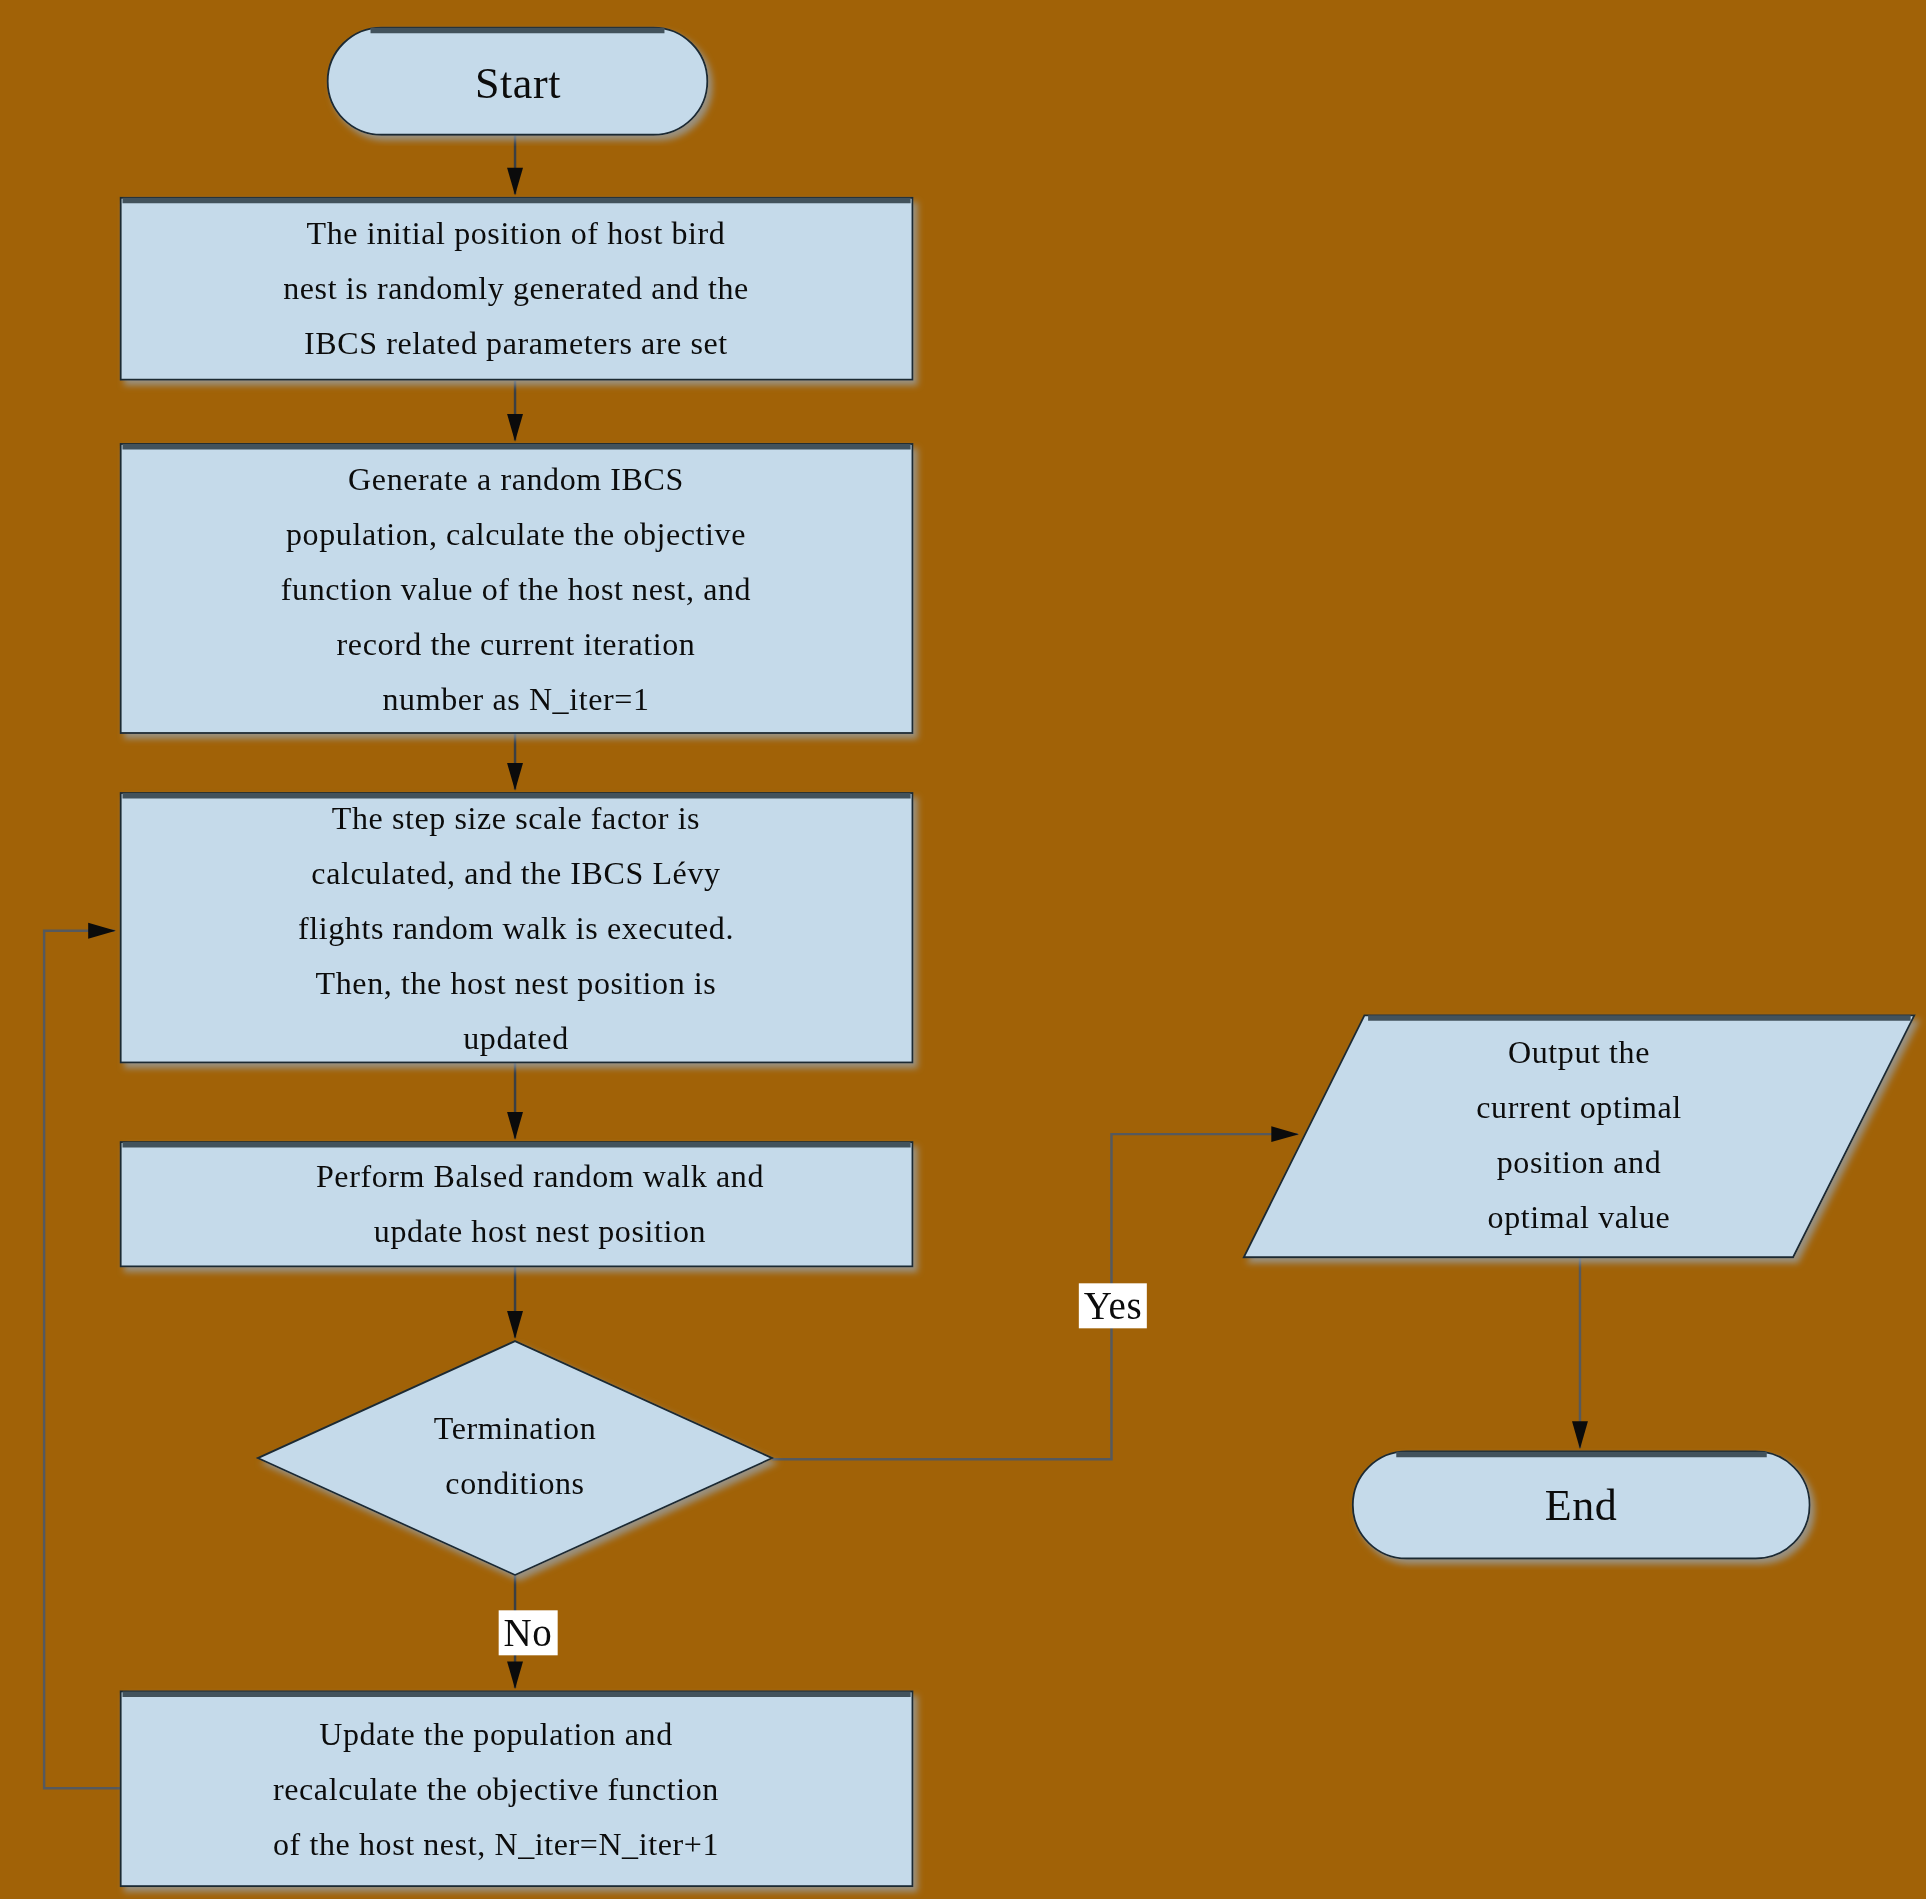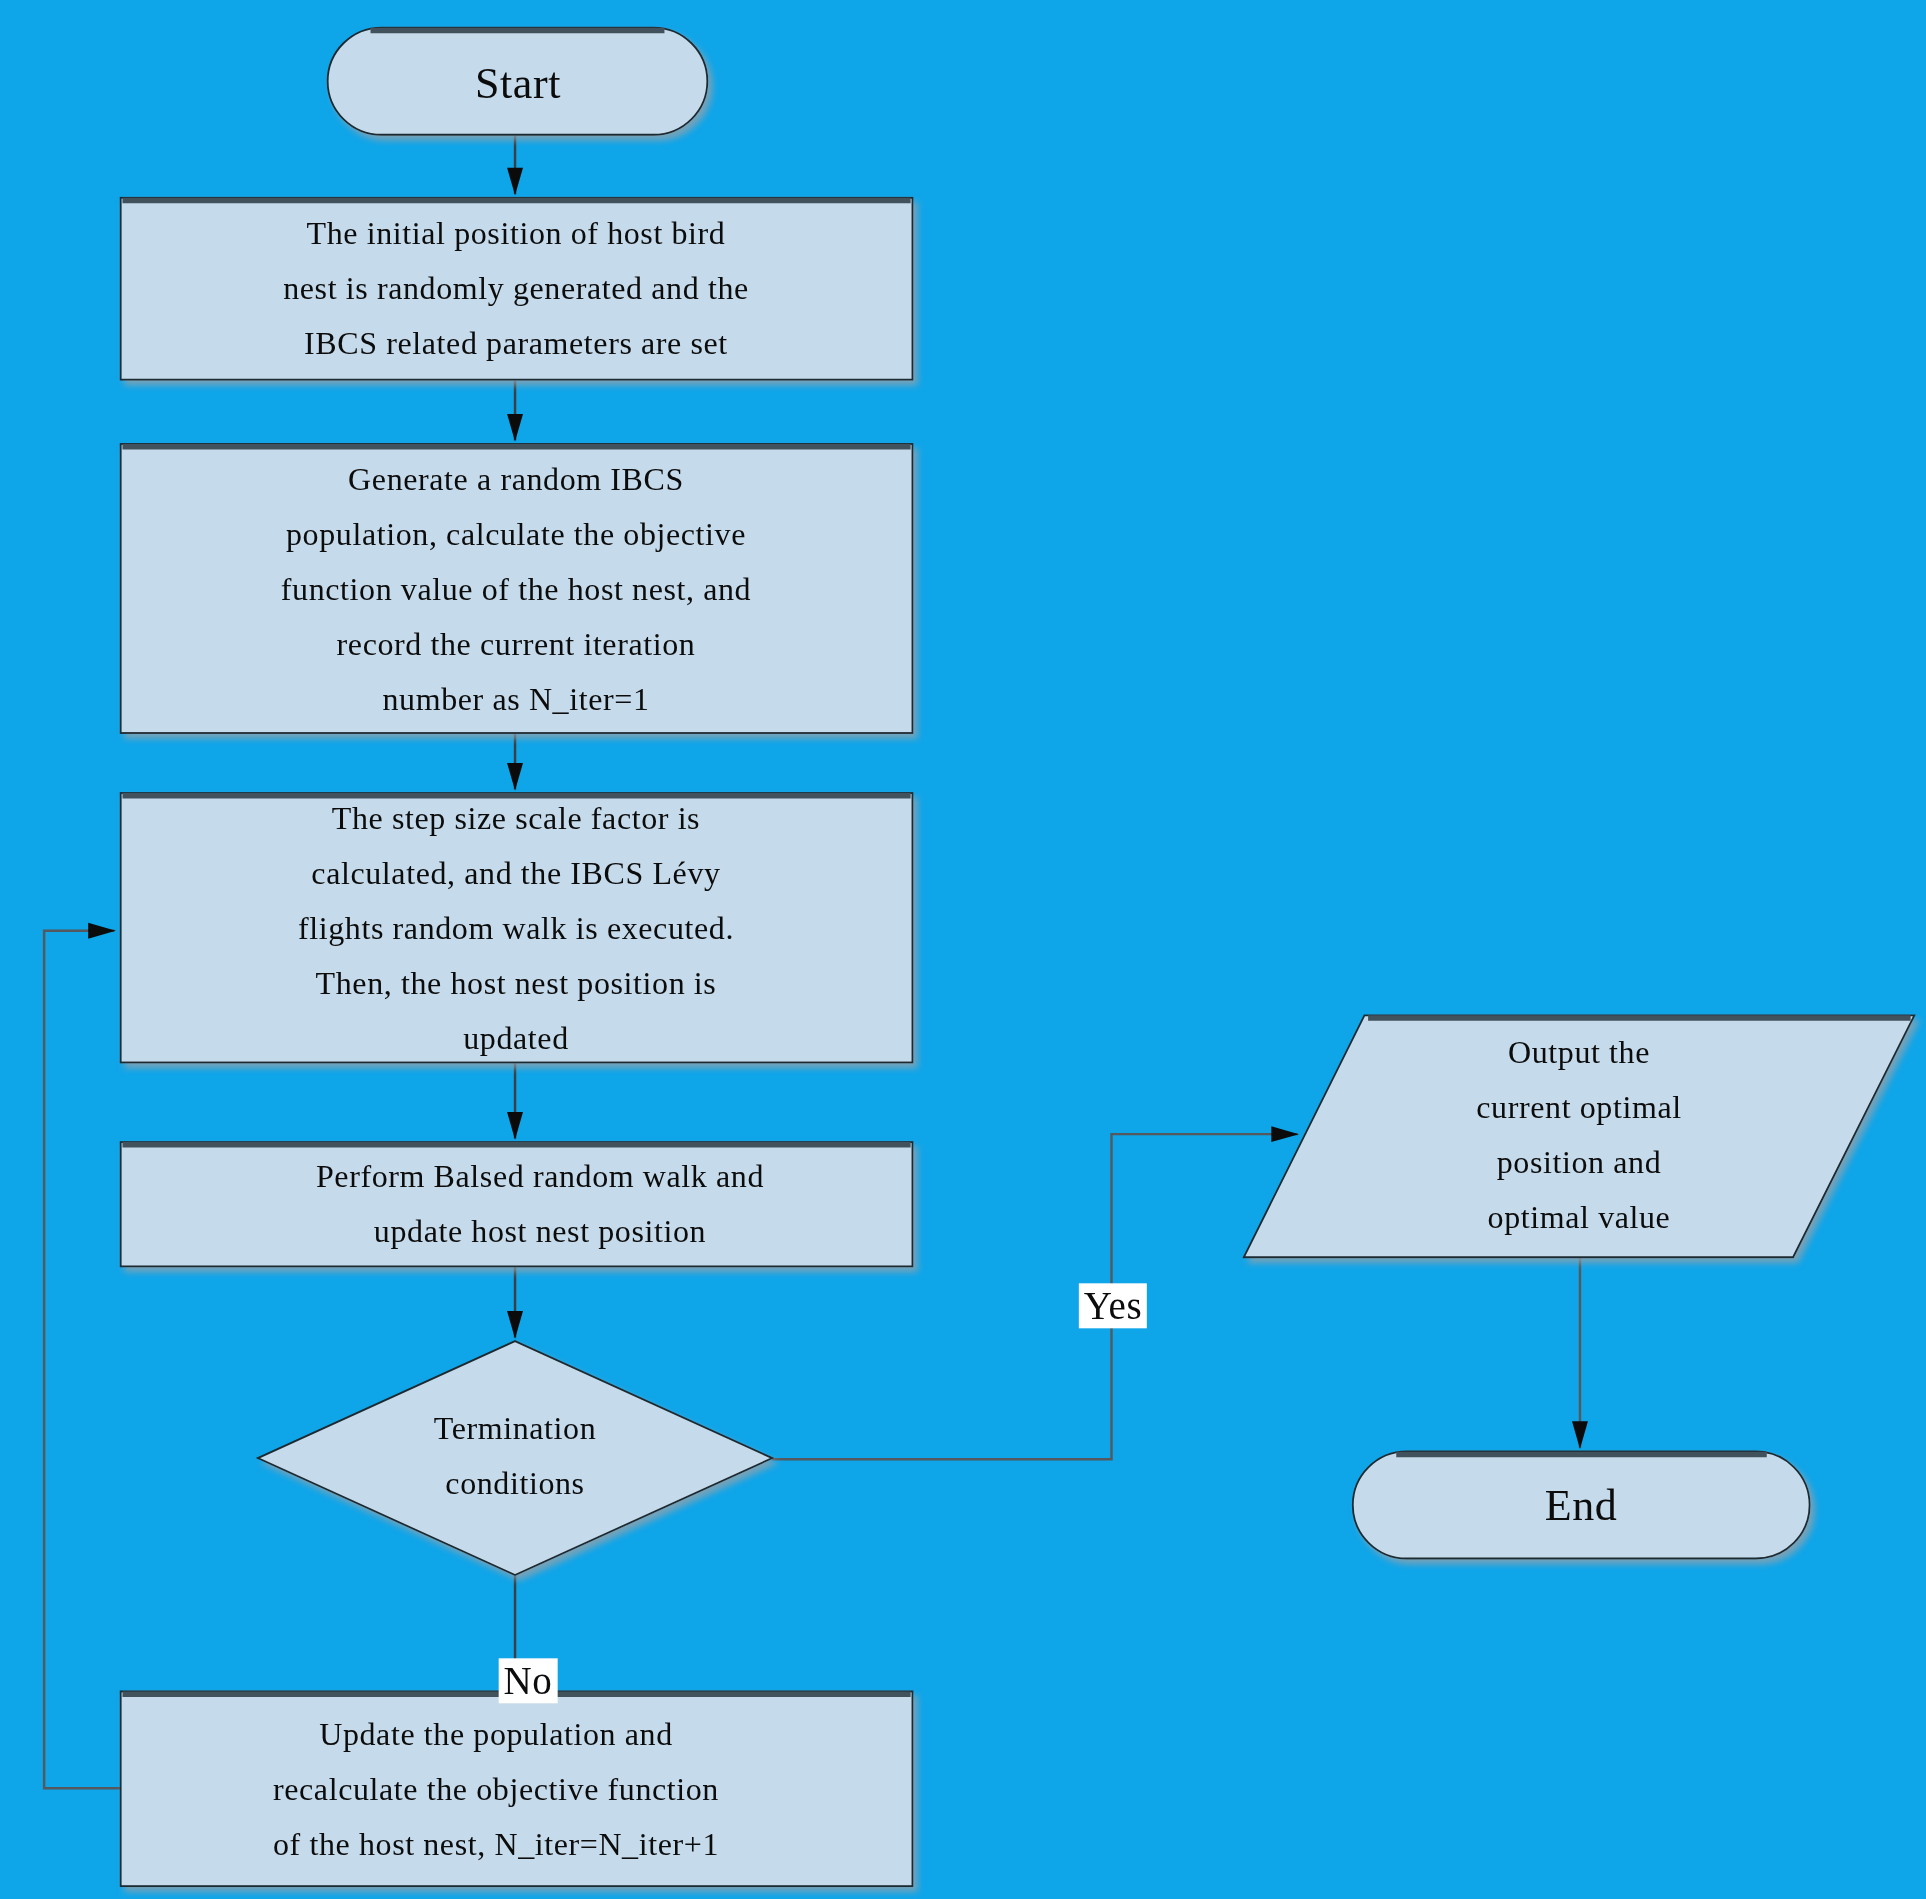--- a/index.html
+++ b/index.html
@@ -4,21 +4,21 @@
 <style>
   html, body {
     margin: 0;
     padding: 0;
     background: #ffffff;
   }
   .canvas {
     position: relative;
     width: 1926px;
     height: 1899px;
-    background: #0ea5e9;
+    background: #a16207;
     font-family: "Liberation Serif", "DejaVu Serif", serif;
     overflow: hidden;
   }
   svg.layer {
     position: absolute;
     left: 0;
     top: 0;
     width: 1926px;
     height: 1899px;
   }
@@ -134,16 +134,16 @@
   <div class="lbl" style="left:496px; top:1789px;">Update the population and
 recalculate the objective function
 of the host nest, N_iter=N_iter+1</div>
   <div class="lbl" style="left:1579px; top:1135px;">Output the
 current optimal
 position and
 optimal value</div>
   <div class="lbl terminal" style="left:1581px; top:1505px;">End</div>
 
   <div class="lbl edge-label" style="left:1113px; top:1306px;">Yes</div>
-  <div class="lbl edge-label" style="left:528px; top:1633px;margin-top:48px;">No</div>
+  <div class="lbl edge-label" style="left:528px; top:1633px;">No</div>
 
 </div>
 
 
 </body></html>

